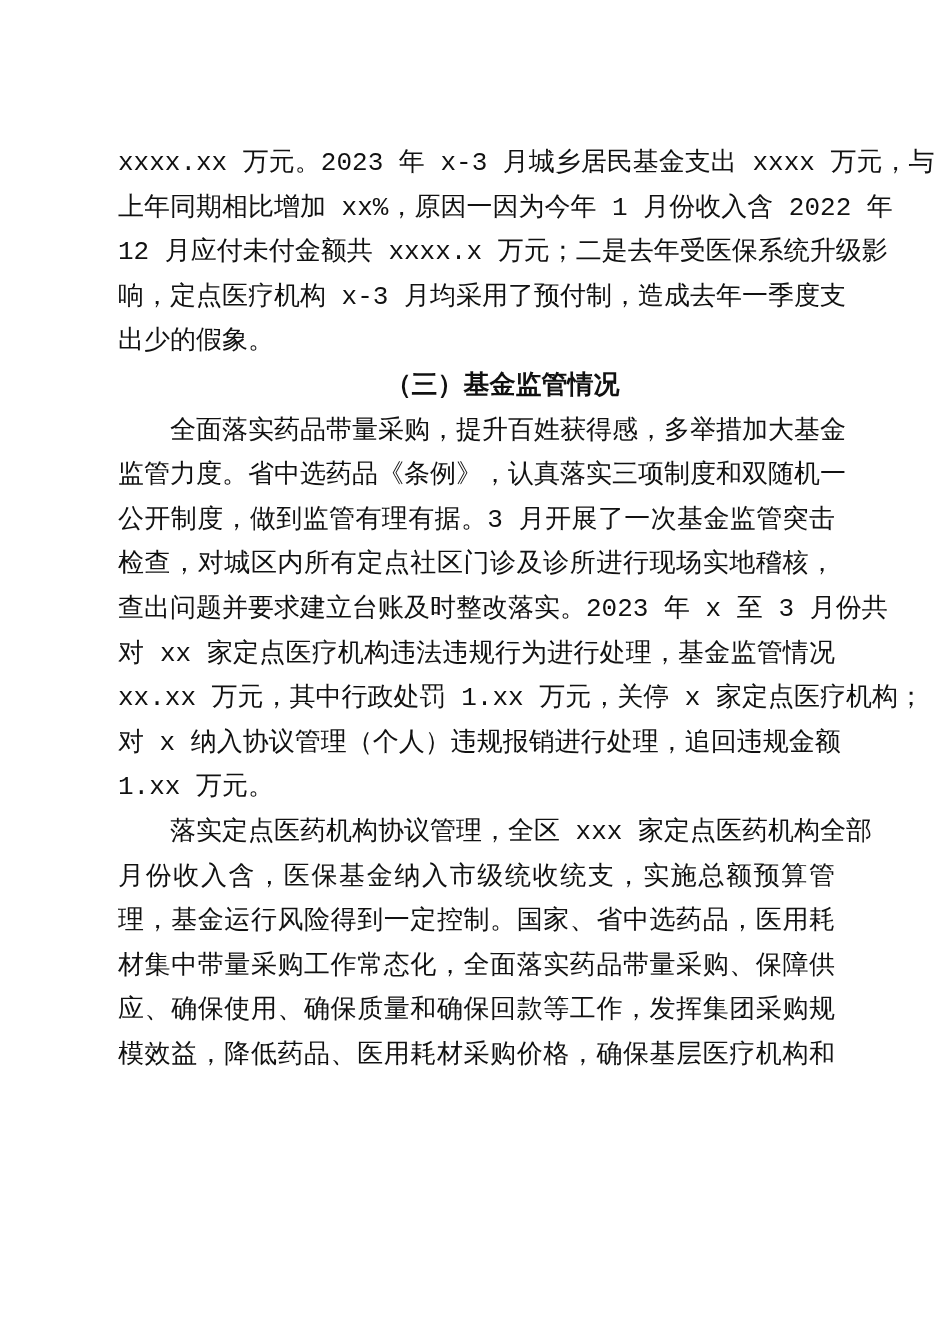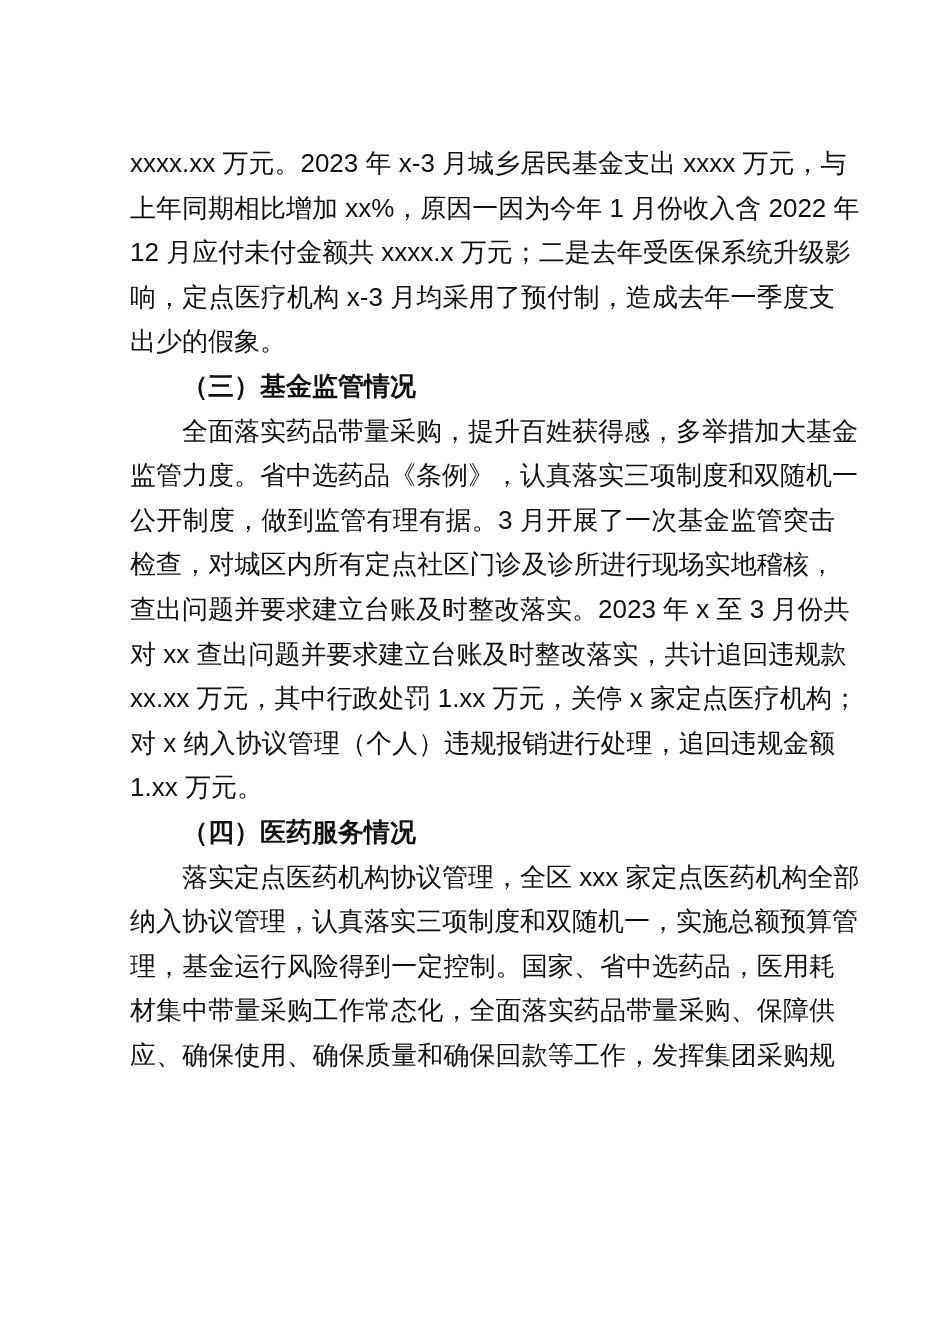--- a/index.html
+++ b/index.html
@@ -17,32 +17,32 @@
   .textblock {
     position: absolute;
     left: 118px;
     top: 141px;
     width: 717px;
   }
   .ln {
     height: 44.6px;
     line-height: 44.6px;
     font-size: 26px;
-    font-family: Liberation Sans, sans-serif;
+    font-family: Liberation Mono, monospace;
     color: #111111;
     white-space: nowrap;
     text-align: left;
-    margin-left: 12px;
   }
   .fill {
     text-align: justify;
     text-align-last: justify;
   }
   .indent {
     text-indent: 52px;
+    text-align: center;
   }
   .heading {
     font-weight: bold;
   }
 </style>
 </head>
 <body>
 
 <div class="page">
   <div class="textblock">
@@ -50,24 +50,24 @@
     <div class="ln fill">上年同期相比增加 xx%，原因一因为今年 1 月份收入含 2022 年</div>
     <div class="ln fill">12 月应付未付金额共 xxxx.x 万元；二是去年受医保系统升级影</div>
     <div class="ln fill">响，定点医疗机构 x-3 月均采用了预付制，造成去年一季度支</div>
     <div class="ln">出少的假象。</div>
     <div class="ln heading indent">（三）基金监管情况</div>
     <div class="ln fill indent">全面落实药品带量采购，提升百姓获得感，多举措加大基金</div>
     <div class="ln fill">监管力度。省中选药品《条例》，认真落实三项制度和双随机一</div>
     <div class="ln fill">公开制度，做到监管有理有据。3 月开展了一次基金监管突击</div>
     <div class="ln fill">检查，对城区内所有定点社区门诊及诊所进行现场实地稽核，</div>
     <div class="ln fill">查出问题并要求建立台账及时整改落实。2023 年 x 至 3 月份共</div>
-    <div class="ln fill">对 xx 查出问题并要求建立台账及时整改落实，共计追回违规款</div>
+    <div class="ln fill">对 xx 家定点医疗机构违法违规行为进行处理，基金监管情况</div>
     <div class="ln fill">xx.xx 万元，其中行政处罚 1.xx 万元，关停 x 家定点医疗机构；</div>
     <div class="ln fill">对 x 纳入协议管理（个人）违规报销进行处理，追回违规金额</div>
     <div class="ln">1.xx 万元。</div>
-    <div class="ln heading indent">（四）医药服务情况</div>
     <div class="ln fill indent">落实定点医药机构协议管理，全区 xxx 家定点医药机构全部</div>
-    <div class="ln fill">纳入协议管理，认真落实三项制度和双随机一，实施总额预算管</div>
+    <div class="ln fill">月份收入含，医保基金纳入市级统收统支，实施总额预算管</div>
     <div class="ln fill">理，基金运行风险得到一定控制。国家、省中选药品，医用耗</div>
     <div class="ln fill">材集中带量采购工作常态化，全面落实药品带量采购、保障供</div>
     <div class="ln fill">应、确保使用、确保质量和确保回款等工作，发挥集团采购规</div>
+    <div class="ln fill">模效益，降低药品、医用耗材采购价格，确保基层医疗机构和</div>
   </div>
 </div>
 
 </body></html>

